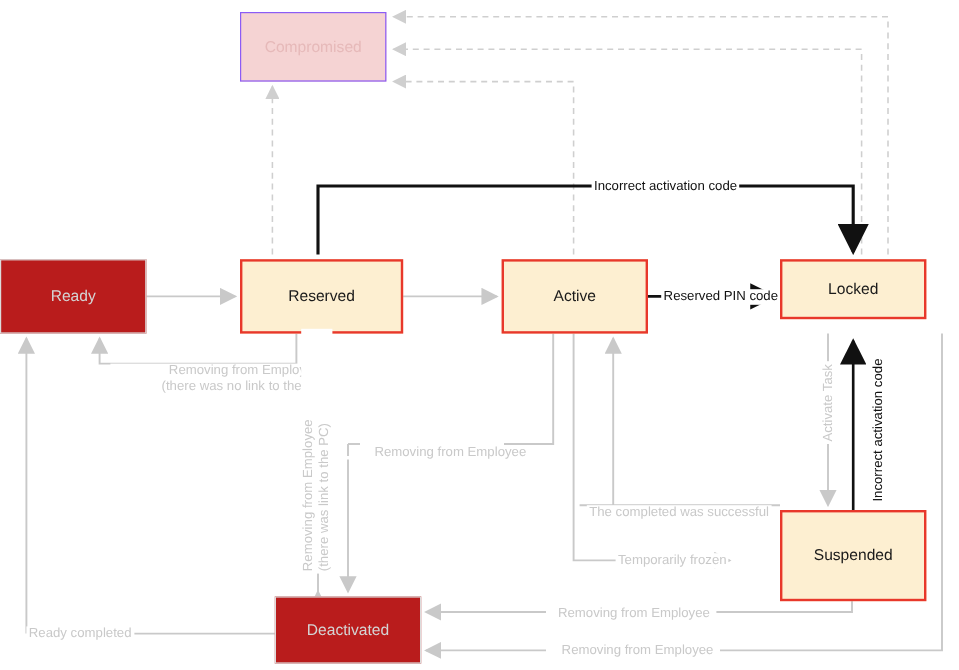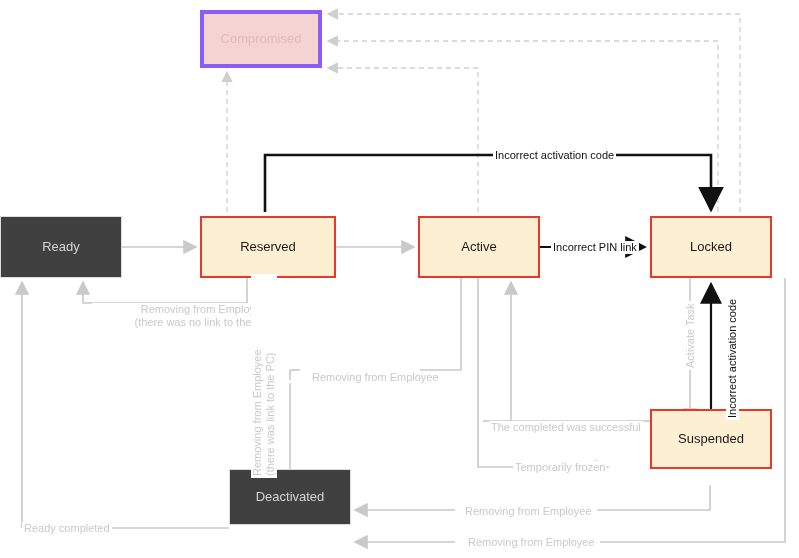--- a/index.html
+++ b/index.html
@@ -34,28 +34,28 @@
     line-height: 1.1;
     text-align: center;
     user-select: none;
   }
   .state-active-style {
     background: #fdefd1;
     border: 2px solid #e8382b;
     color: #1a1a1a;
   }
   .state-muted-style {
-    background: #404040;
+    background: #b91c1c;
     border: 1px solid #dcdcdc;
     color: #d4d4d4;
     text-align: center;
   }
   .state-compromised-style {
     background: #f5d3d3;
-    border: 4px solid #8b5cf6;
+    border: 1px solid #8b5cf6;
     color: #e6b9b9;
     text-align: right;
   }
   .edge-label {
     position: absolute;
     font-size: 11px;
     line-height: 13px;
     white-space: nowrap;
     user-select: none;
     background: #ffffff;
@@ -127,39 +127,39 @@
   </div>
 
   <div class="state-node state-active-style" style="left:200px; top:216px; width:136px; height:62px;">
     <span>Reserved</span>
   </div>
 
   <div class="state-node state-active-style" style="left:418px; top:216px; width:122px; height:62px;justify-content:center;">
     <span>Active</span>
   </div>
 
-  <div class="state-node state-active-style" style="left:650px; top:216px; width:122px; height:62px;align-items:center;">
+  <div class="state-node state-active-style" style="left:650px; top:216px; width:122px; height:50px;align-items:center;">
     <span>Locked</span>
   </div>
 
-  <div class="state-node state-active-style" style="left:650px; top:409px; width:122px; height:60px;align-items:center;">
+  <div class="state-node state-active-style" style="left:650px; top:425px; width:122px; height:76px;align-items:center;">
     <span>Suspended</span>
   </div>
 
-  <div class="state-node state-muted-style" style="left:229px; top:469px; width:122px; height:56px;">
+  <div class="state-node state-muted-style" style="left:229px; top:497px; width:122px; height:56px;">
     <span>Deactivated</span>
   </div>
 
   <div class="state-node state-compromised-style" style="left:200px; top:10px; width:122px; height:58px;">
     <span>Compromised</span>
   </div>
 
   <div class="edge-label label-strong" style="left:493px; top:149px;">Incorrect activation code</div>
 
-  <div class="edge-label label-strong" style="left:551px; top:241px;">Incorrect PIN link</div>
+  <div class="edge-label label-strong" style="left:551px; top:241px;">Reserved PIN code</div>
 
   <div class="edge-label label-strong rot-cw" style="left:726px; top:420px; transform: rotate(-90deg);">Incorrect activation code</div>
 
   <div class="edge-label label-muted label-center" style="left:92px; top:303px; width:220px; white-space:pre-line;">Removing from Employee
 (there was no link to the PC)</div>
 
   <div class="edge-label label-muted label-center rot-cw" style="left:251px; top:478px; transform: rotate(-90deg); white-space:pre-line; text-align:left; width:200px;">Removing from Employee
 (there was link to the PC)</div>
 
   <div class="edge-label label-muted" style="left:310px; top:371px;">Removing from Employee</div>

